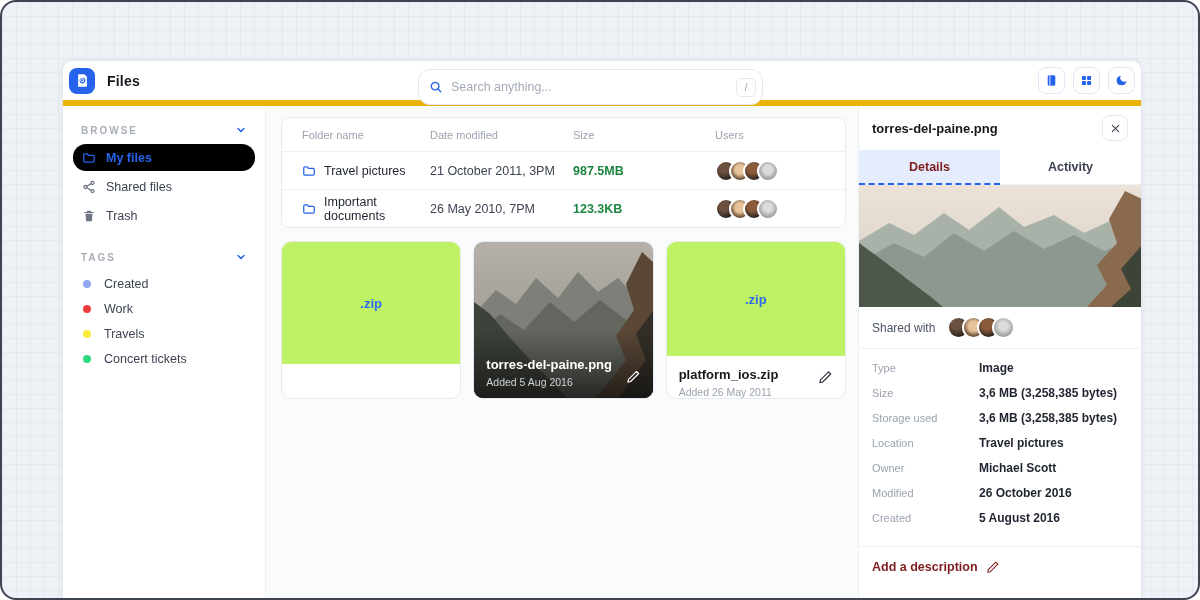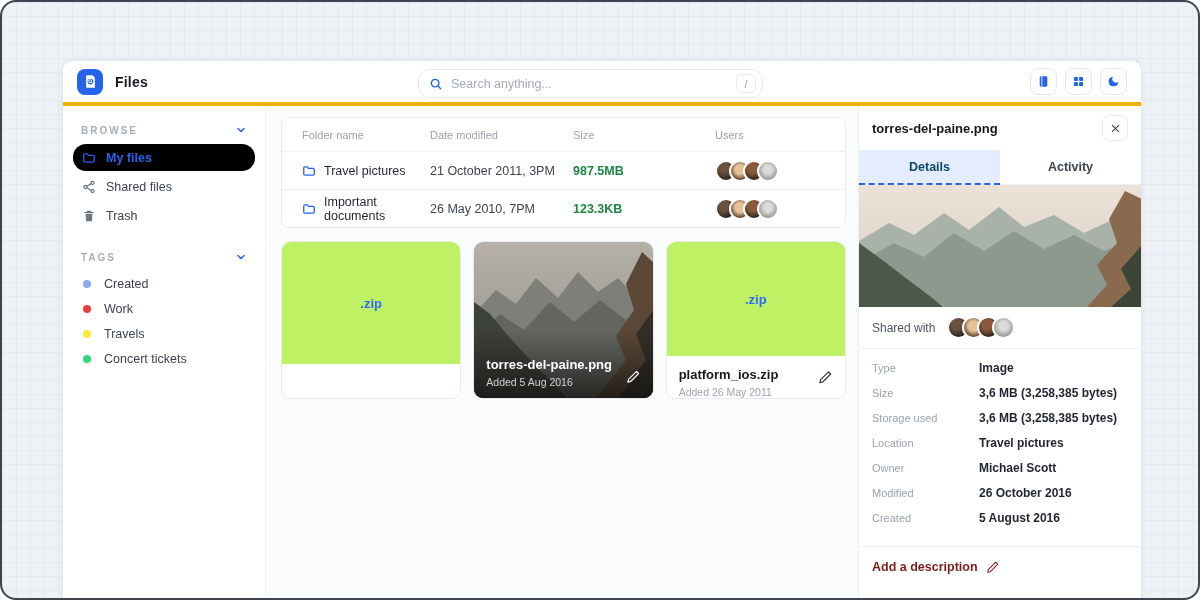--- a/index.html
+++ b/index.html
@@ -15,26 +15,26 @@
   }
 
   .app {
     position:absolute; left:60px; top:58px; width:1080px; height:542px;
     background:#fff; border:1px solid #e3e7ec; border-bottom:none;
     border-radius:10px 10px 0 0; overflow:hidden; display:flex; flex-direction:column;
     box-shadow:0 1px 6px rgba(30,41,59,.05);
   }
 
   
-  .topbar { height:45px; flex:0 0 45px; display:flex; align-items:center; padding:0 14px;
-            border-bottom:4px solid #eab308; position:relative;justify-content:center; }
+  .topbar { height:45px; flex:0 0 45px; display:flex; align-items:center; padding:0 6px;
+            border-bottom:6px solid #eab308; position:relative;justify-content:center; }
   .logo { width:26px; height:26px; border-radius:8px; background:#2563eb; display:flex;
           align-items:center; justify-content:center; }
   .app-title { font-size:14px; font-weight:700; color:#16181d; margin-left:12px; letter-spacing:.2px; }
-  .searchbox { position:absolute; left:355px; top:8px; width:345px; height:29px;
+  .searchbox { position:absolute; left:355px; top:8px; width:345px; height:36px;
                border:1px solid #e4e8ee; border-radius:12px; background:#fff;
                display:flex; align-items:center; padding:0 6px 0 10px; }
   .searchbox input { border:none; outline:none; flex:1; font-size:12.5px; color:#374151;
                      font-family:"Liberation Sans",sans-serif; background:transparent; margin-left:8px; }
   .searchbox input::placeholder { color:#a3abb7; }
   .kbd { min-width:20px; height:19px; border:1px solid #e6e9ee; border-radius:5px; color:#9aa3af;
          font-size:11px; display:flex; align-items:center; justify-content:center; padding:0 5px; }
   .topbar-actions { margin-left:auto; display:flex; gap:8px; }
   .icon-btn { width:27px; height:27px; border:1px solid #dfe8f6; border-radius:8px; background:#fff;
               display:flex; align-items:center; justify-content:center; cursor:pointer; color:#2563eb; }
@@ -97,21 +97,21 @@
 
   
   .p-head { height:44px; flex:0 0 44px; display:flex; align-items:center; justify-content:space-between;
             padding:0 13px; }
   .p-title { font-size:13px; font-weight:700; color:#16181d; }
   .close-btn { width:26px; height:26px; border:1px solid #e6e9ee; border-radius:8px; background:#fff;
                display:flex; align-items:center; justify-content:center; color:#3c4350; cursor:pointer; }
   .tabs { display:grid; grid-template-columns:1fr 1fr; flex:0 0 35px; }
   .tab { display:flex; align-items:center; justify-content:center; font-size:12.5px; color:#3c4350;
          border-bottom:1px solid #eef1f4; cursor:pointer;font-weight:bold; }
-  .tab.active { background:#e4ecfd; color:#0c4a6e; font-weight:700; border-bottom:2px dashed #2563eb; }
+  .tab.active { background:#e4ecfd; color:#7f1d1d; font-weight:700; border-bottom:2px dashed #2563eb; }
   .p-img { height:122px; flex:0 0 122px; }
   .p-img svg { display:block; }
   .shared { display:flex; align-items:center; gap:12px; padding:9px 13px; border-bottom:1px solid #eef1f4; }
   .shared .lbl { font-size:12px; color:#4b5563; }
   .shared .avatar { width:23px; height:23px; }
   .detail-list { padding:6px 13px 16px 13px; border-bottom:1px solid #eef1f4; }
   .d-row { display:grid; grid-template-columns:70px 1fr; align-items:center; height:25px; }
   .d-row .dl { font-size:11px; color:#9aa3af; }
   .d-row .dv { font-size:12px; color:#1f2430; font-weight:700;margin-left:37px; }
   .add-desc { display:flex; align-items:center; gap:8px; padding:13px; color:#7f1d1d; cursor:pointer; }

